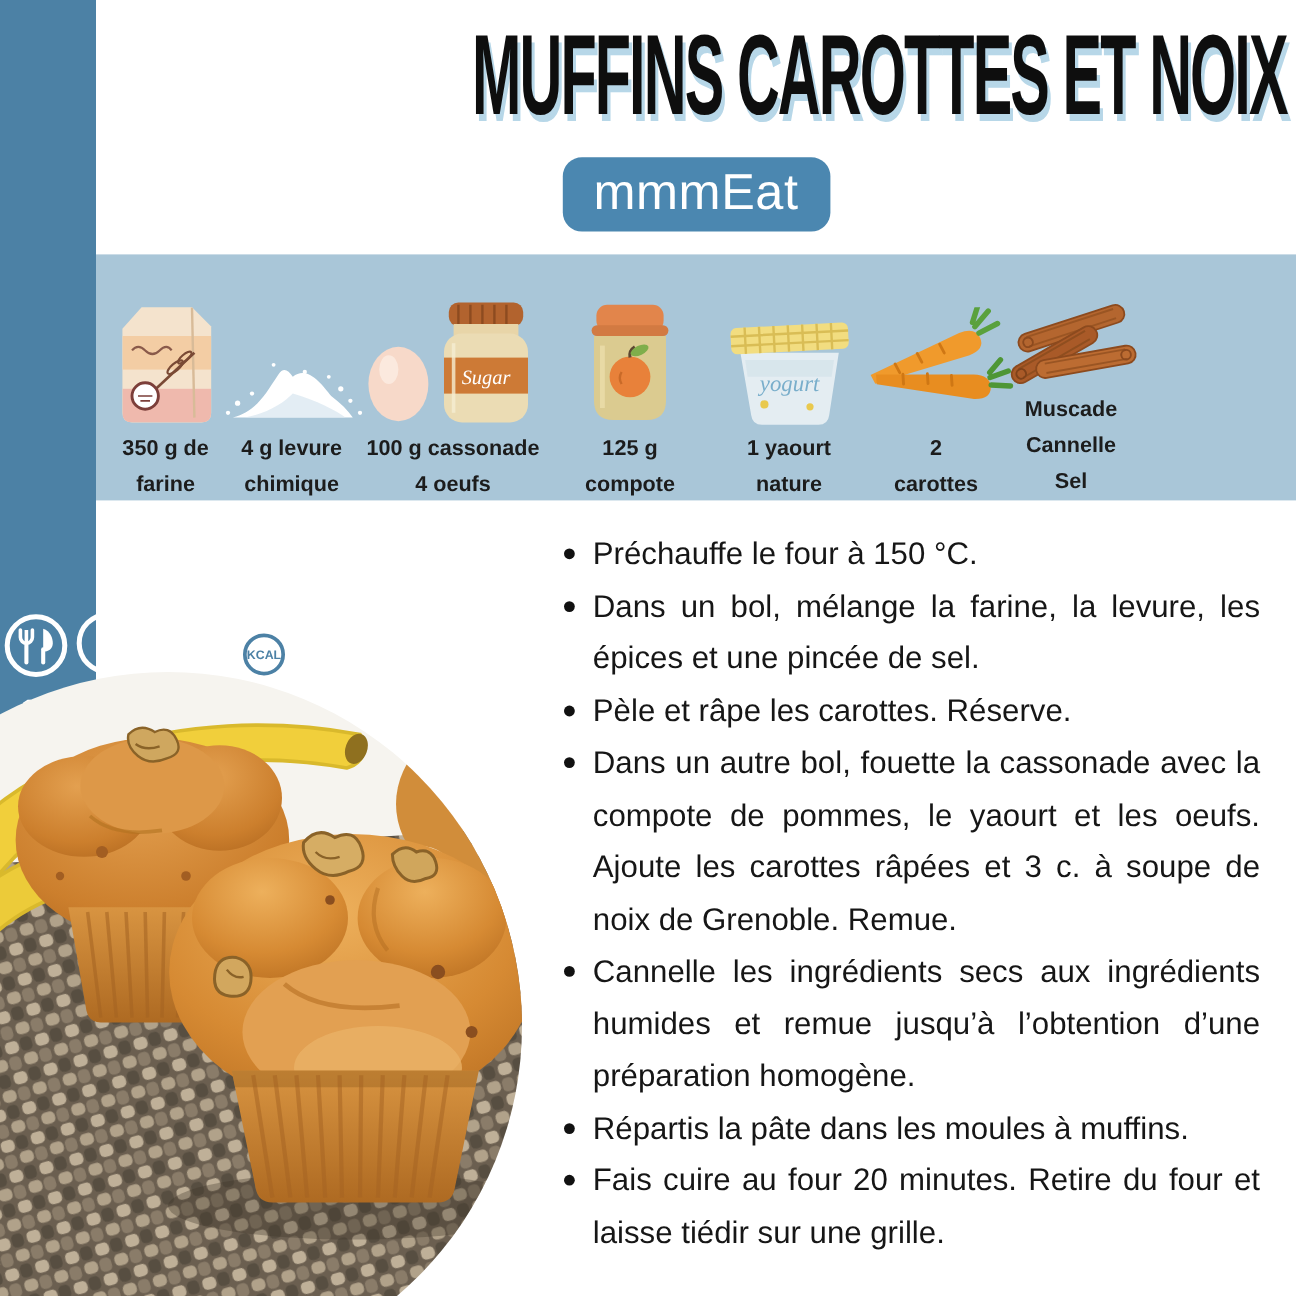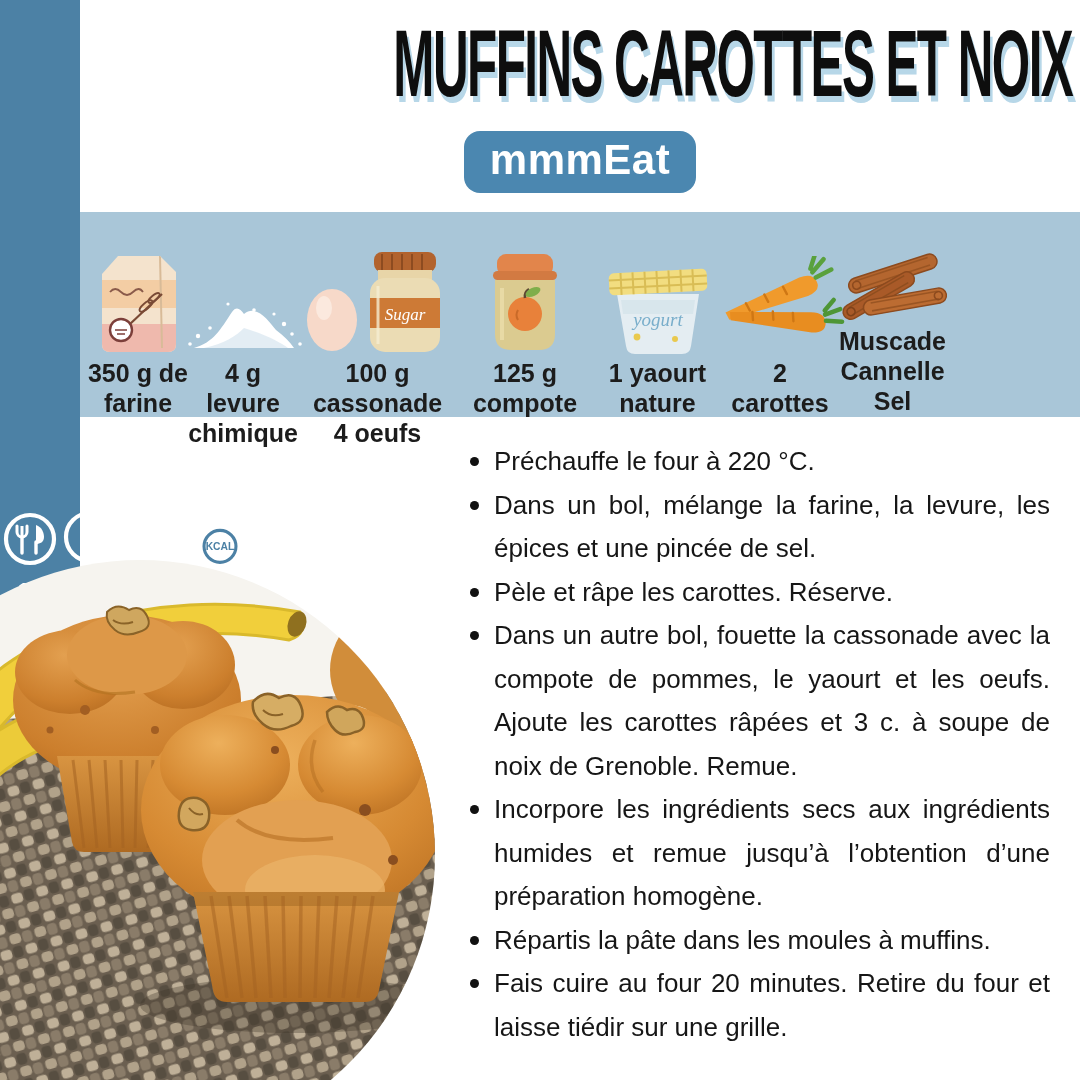--- a/index.html
+++ b/index.html
@@ -12,29 +12,29 @@
   .stat .val{font-weight:bold;font-size:22px;margin-top:5px;}
   .stat .sub{font-size:13px;margin-top:16px;}
   .s1{margin-top:34px;} .s2{margin-top:30px;} .s3{margin-top:28px;} .s4{margin-top:56px;}
   .s4 .val{font-size:25px;}
   
   .title-wrap{position:absolute;left:80px;top:16px;width:1076px;text-align:center;z-index:0;}
   .title{display:inline-block;white-space:nowrap;font-weight:bold;font-size:95px;line-height:95px;
          letter-spacing:-3px;color:#0e0e0e;transform:scale(0.52,1);transform-origin:center;
          text-shadow:5px 6px 0 #B7D7E8;}
   .brand-wrap{position:absolute;left:80px;top:131px;width:1000px;text-align:center;}
-  .brand{display:inline-block;background:#4B87B0;color:#fff;font-weight:bold;font-size:42px;
+  .brand{display:inline-block;background:#4B87B0;color:#fff;font-weight:normal;font-size:42px;
          padding:5px 26px 9px 26px;border-radius:16px;letter-spacing:0.5px;}
   
   .band{position:absolute;left:80px;top:212px;width:1000px;height:205px;background:#A9C6D8;
         display:flex;align-items:flex-start;z-index:0;}
   .ing{display:flex;flex-direction:column;align-items:center;padding-top:12px;box-sizing:border-box;}
   .art{display:flex;align-items:flex-end;justify-content:center;height:132px;}
   .art-sm{height:100px;}
-  .lbl{font-weight:bold;font-size:25px;line-height:30px;color:#1c1c1c;text-align:center;margin-top:2px;}
+  .lbl{font-weight:bold;font-size:18px;line-height:30px;color:#1c1c1c;text-align:center;margin-top:2px;}
   .w1{width:116px;} .w2{width:94px;align-items:center;} .w3{width:175px;} .w4{width:120px;}
   .w5{width:145px;} .w6{width:100px;} .w7{width:125px;} .w8{width:125px;}
   
   .steps{position:absolute;left:494px;top:440px;width:556px;margin:0;padding:0;list-style:none;z-index:0;}
   .steps li{position:relative;font-size:26px;line-height:43.5px;color:#161616;text-align:justify;}
   .steps li::before{content:'';position:absolute;left:-24px;top:17px;width:9px;height:9px;
                     border-radius:50%;background:#111;}
   
   .photo{position:absolute;left:-155px;top:560px;width:590px;height:590px;border-radius:50%;
          overflow:hidden;z-index:2;}
@@ -262,25 +262,25 @@
       </div>
       <div class="lbl">
         <div>Muscade</div>
           <div>Cannelle</div>
           <div>Sel</div>
       </div>
     </div>
   </div>
 
   <ul class="steps">
-    <li>Préchauffe le four à 220 °C.</li>
+    <li>Préchauffe le four à 150 °C.</li>
     <li>Dans un bol, mélange la farine, la levure, les épices et une pincée de sel.</li>
     <li>Pèle et râpe les carottes. Réserve.</li>
     <li>Dans un autre bol, fouette la cassonade avec la compote de pommes, le yaourt et les oeufs. Ajoute les carottes râpées et 3 c. à soupe de noix de Grenoble. Remue.</li>
-    <li>Incorpore les ingrédients secs aux ingrédients humides et remue jusqu’à l’obtention d’une préparation homogène.</li>
+    <li>Cannelle les ingrédients secs aux ingrédients humides et remue jusqu’à l’obtention d’une préparation homogène.</li>
     <li>Répartis la pâte dans les moules à muffins.</li>
     <li>Fais cuire au four 20 minutes. Retire du four et laisse tiédir sur une grille.</li>
   </ul>
 
   <div class="photo">
     <svg width="590" height="590" viewBox="0 0 590 590">
       <defs>
         <radialGradient id="dome1" cx="45%" cy="30%" r="85%">
           <stop offset="0" stop-color="#E3A050"></stop>
             <stop offset="0.65" stop-color="#CC7F2D"></stop>

